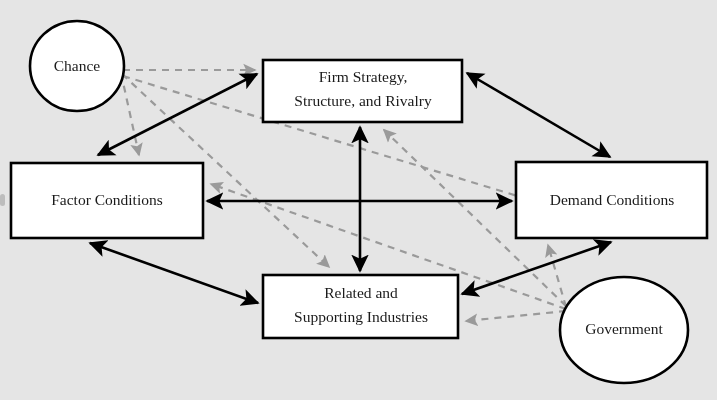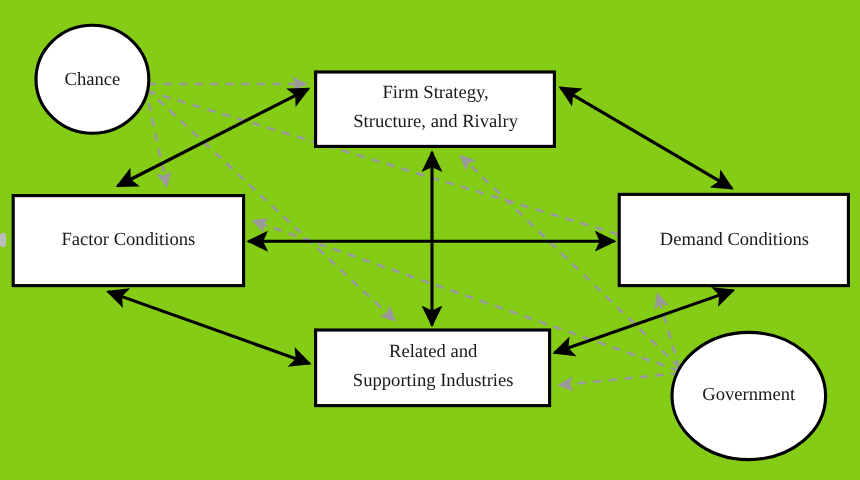--- a/index.html
+++ b/index.html
@@ -8,21 +8,21 @@
     padding: 0;
     background: #ffffff;
   }
   body {
     font-family: "Liberation Serif", "DejaVu Serif", serif;
   }
   #diagram-root {
     position: relative;
     width: 717px;
     height: 400px;
-    background: #84cc16;
+    background: #e5e5e5;
     overflow: hidden;
   }
   #diagram-svg {
     position: absolute;
     left: 0;
     top: 0;
     width: 717px;
     height: 400px;
     display: block;
   }

